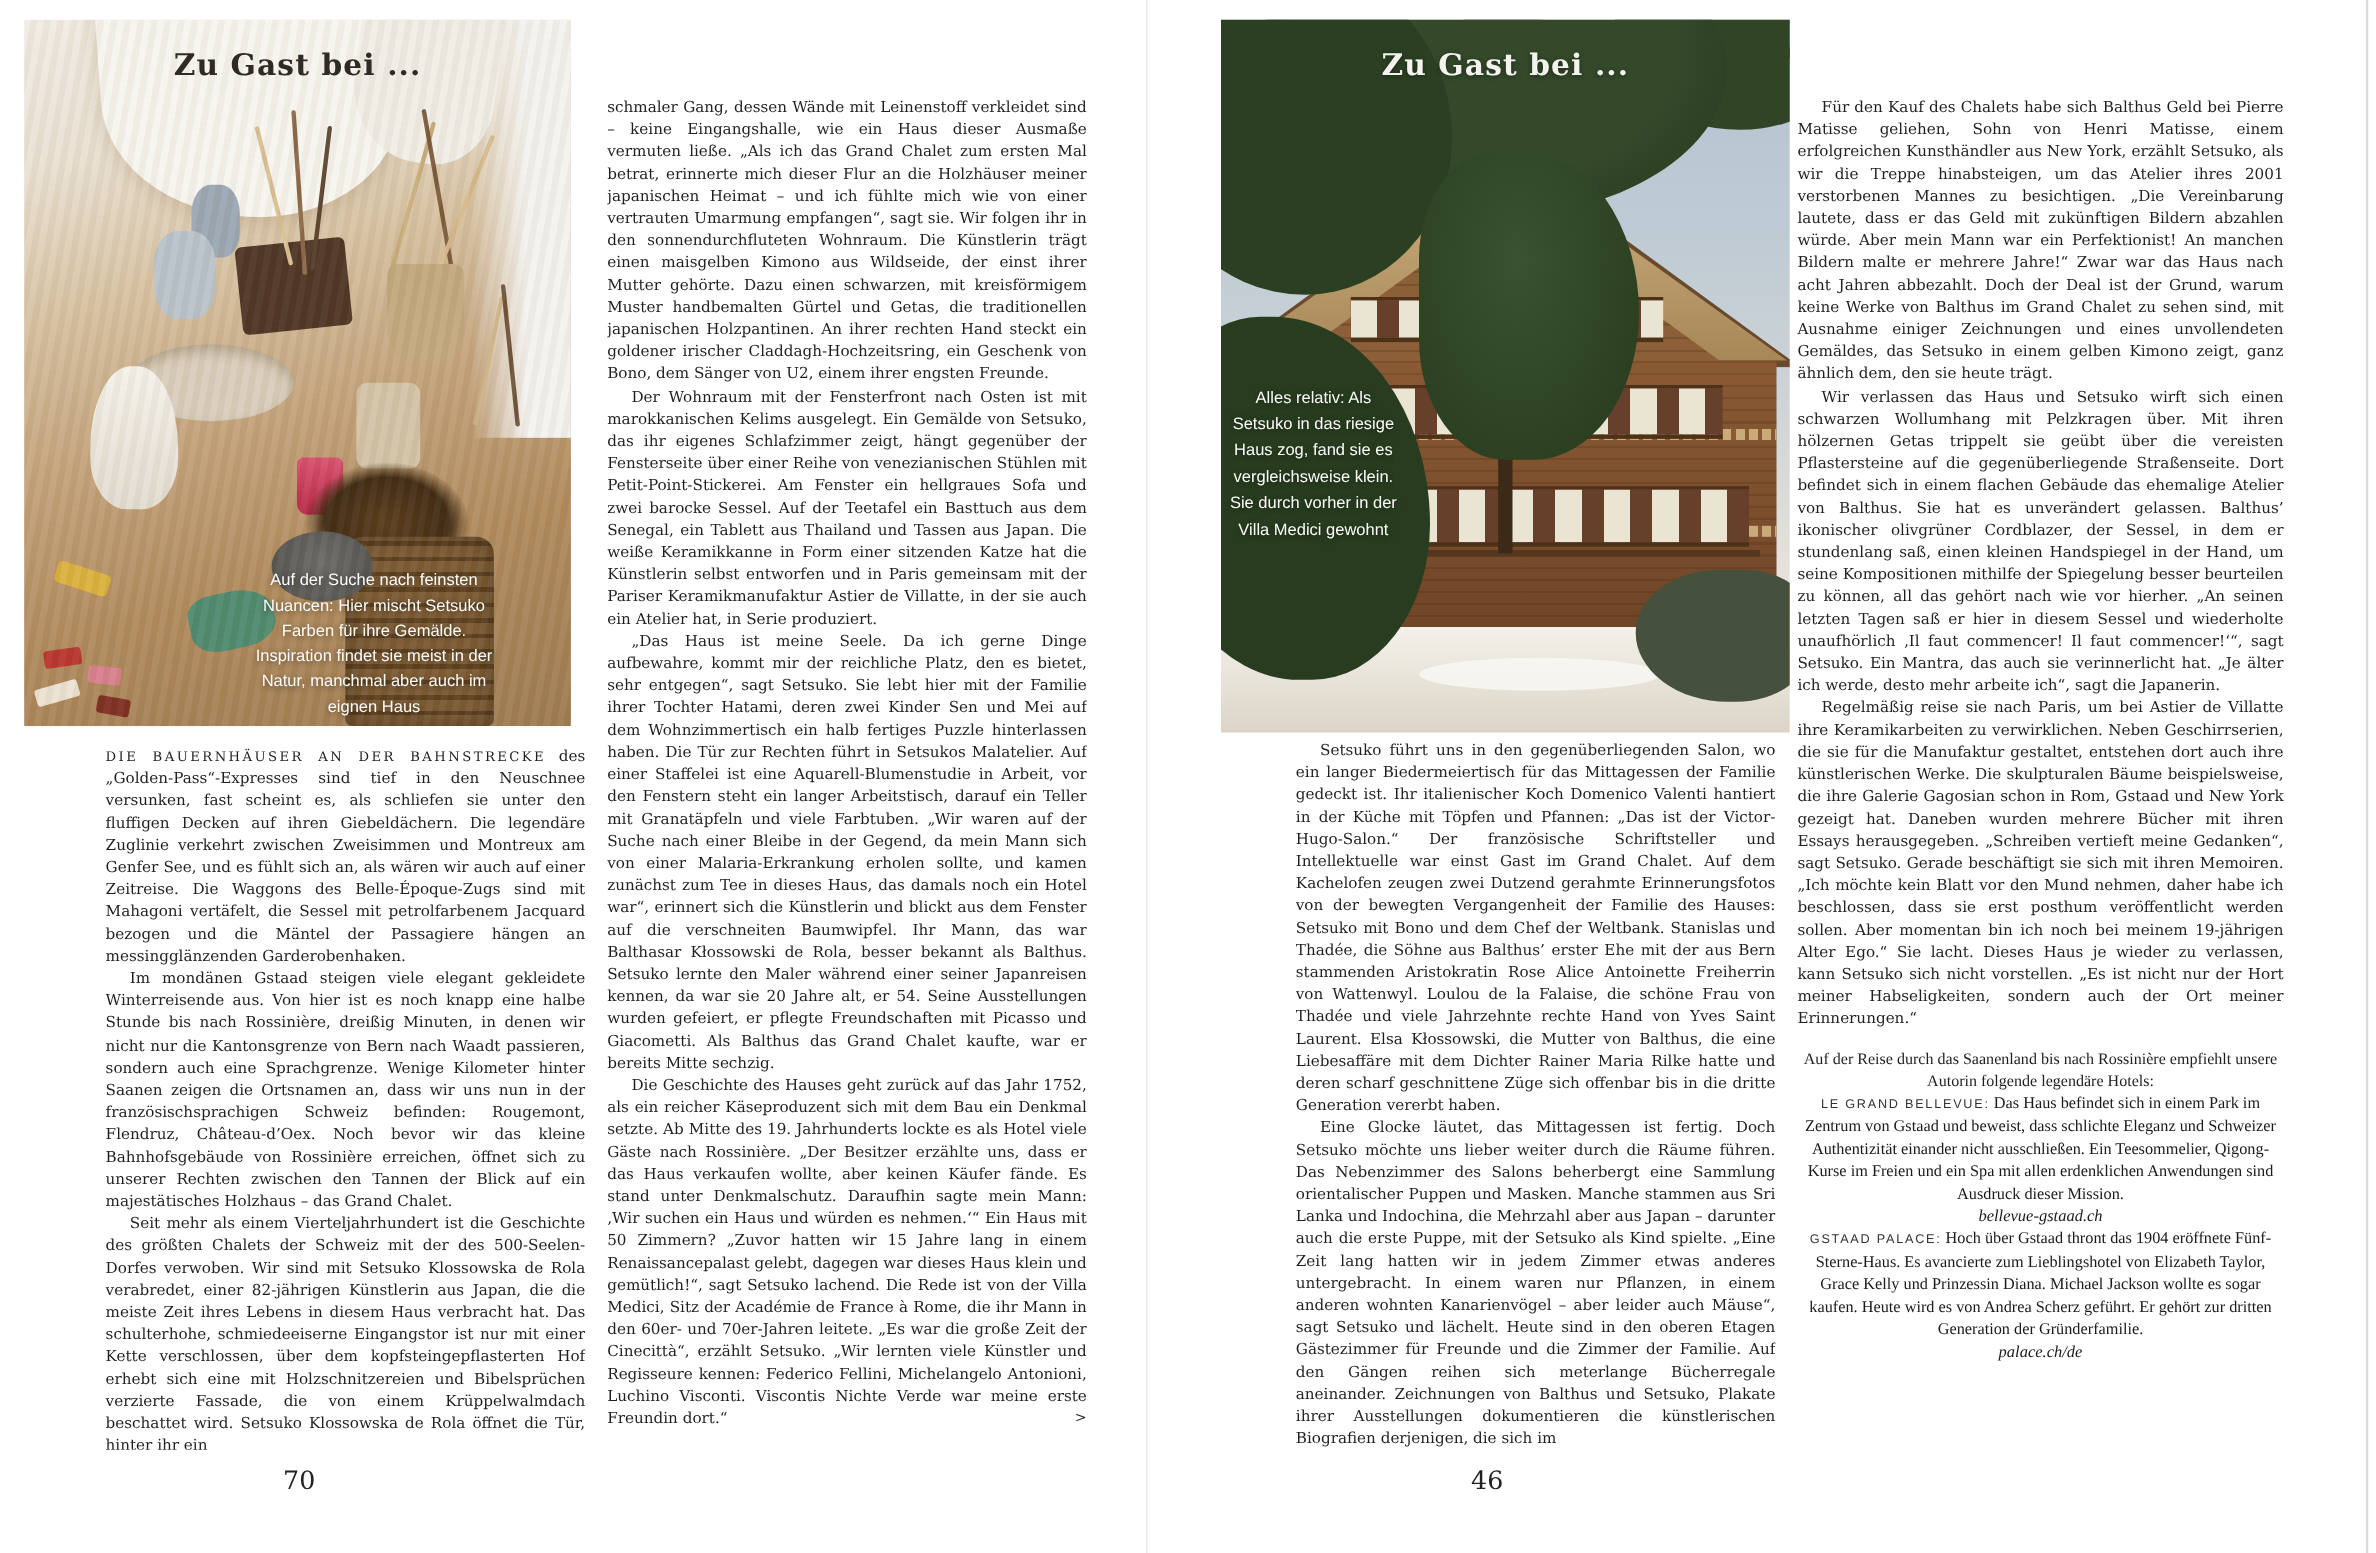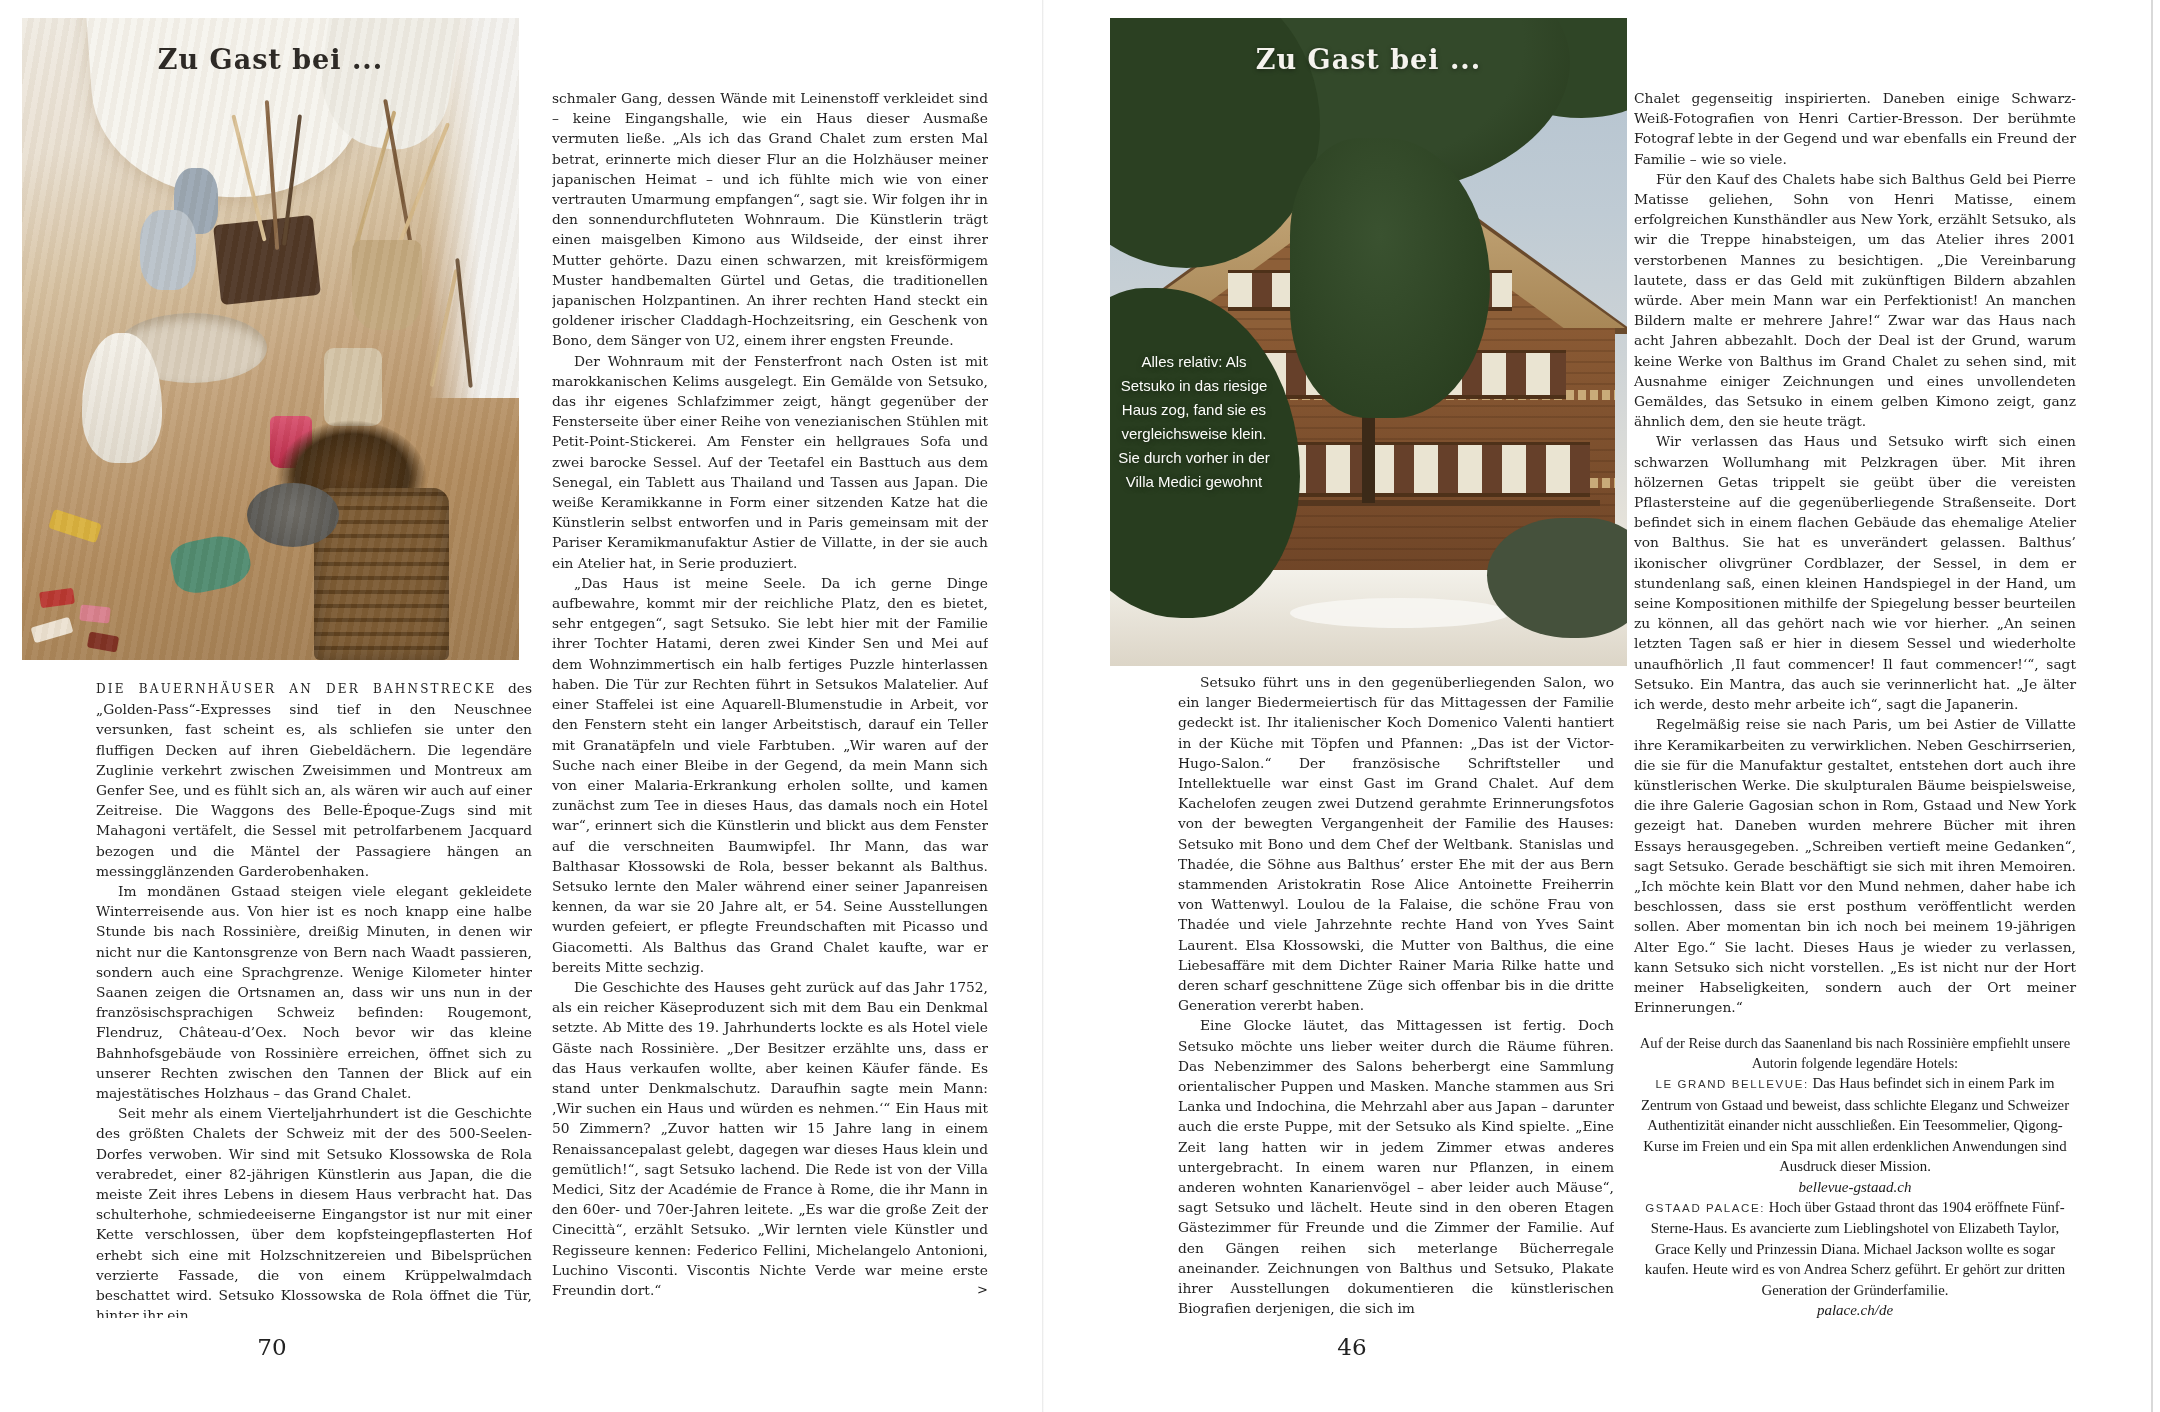--- a/index.html
+++ b/index.html
@@ -132,20 +132,21 @@
       <div class="pl-basket"></div>
       <div class="pl-disc"></div>
       <div class="pl-stone-teal"></div>
       <div class="pl-tube-yellow"></div>
       <div class="chip" style="left:18px;top:572px;width:34px;background:#b8352f;transform:rotate(-8deg)"></div>
       <div class="chip" style="left:58px;top:588px;width:30px;background:#d87f8d;transform:rotate(6deg)"></div>
       <div class="chip" style="left:10px;top:604px;width:40px;background:#ece2d2;transform:rotate(-16deg)"></div>
       <div class="chip" style="left:66px;top:616px;width:30px;background:#7e2f22;transform:rotate(10deg)"></div>
       <div class="pl-grain"></div>
       <div class="photo-header ph-dark">Zu Gast bei ...</div>
+      <figcaption class="caption caption-studio">Auf der Suche nach feinsten Nuancen: Hier mischt Setsuko Farben für ihre Gemälde. Inspiration findet sie meist in der Natur, manchmal aber auch im eignen Haus</figcaption>
     </figure>
 
     <div class="col col1">
       <p><span class="lead-caps">Die Bauernhäuser an der Bahnstrecke</span> <span>des „Golden-Pass“-Expresses sind tief in den Neuschnee versunken, fast scheint es, als schliefen sie unter den fluffigen Decken auf ihren Giebeldächern. Die legendäre Zuglinie verkehrt zwischen Zweisimmen und Montreux am Genfer See, und es fühlt sich an, als wären wir auch auf einer Zeitreise. Die Waggons des Belle-Époque-Zugs sind mit Mahagoni vertäfelt, die Sessel mit petrolfarbenem Jacquard bezogen und die Mäntel der Passagiere hängen an messingglänzenden Garderobenhaken.</span></p>
       <p class="ind">Im mondänen Gstaad steigen viele elegant gekleidete Winterreisende aus. Von hier ist es noch knapp eine halbe Stunde bis nach Rossinière, dreißig Minuten, in denen wir nicht nur die Kantonsgrenze von Bern nach Waadt passieren, sondern auch eine Sprachgrenze. Wenige Kilometer hinter Saanen zeigen die Ortsnamen an, dass wir uns nun in der französischsprachigen Schweiz befinden: Rougemont, Flendruz, Château-d’Oex. Noch bevor wir das kleine Bahnhofsgebäude von Rossinière erreichen, öffnet sich zu unserer Rechten zwischen den Tannen der Blick auf ein majestätisches Holzhaus – das Grand Chalet.</p>
       <p class="ind">Seit mehr als einem Vierteljahrhundert ist die Geschichte des größten Chalets der Schweiz mit der des 500-Seelen-Dorfes verwoben. Wir sind mit Setsuko Klossowska de Rola verabredet, einer 82-jährigen Künstlerin aus Japan, die die meiste Zeit ihres Lebens in diesem Haus verbracht hat. Das schulterhohe, schmiedeeiserne Eingangstor ist nur mit einer Kette verschlossen, über dem kopfsteingepflasterten Hof erhebt sich eine mit Holzschnitzereien und Bibelsprüchen verzierte Fassade, die von einem Krüppelwalmdach beschattet wird. Setsuko Klossowska de Rola öffnet die Tür, hinter ihr ein</p>
     </div>
 
     <div class="col col2">
       <p>schmaler Gang, dessen Wände mit Leinenstoff verkleidet sind – keine Eingangshalle, wie ein Haus dieser Ausmaße vermuten ließe. „Als ich das Grand Chalet zum ersten Mal betrat, erinnerte mich dieser Flur an die Holzhäuser meiner japanischen Heimat – und ich fühlte mich wie von einer vertrauten Umarmung empfangen“, sagt sie. Wir folgen ihr in den sonnendurchfluteten Wohnraum. Die Künstlerin trägt einen maisgelben Kimono aus Wildseide, der einst ihrer Mutter gehörte. Dazu einen schwarzen, mit kreisförmigem Muster handbemalten Gürtel und Getas, die traditionellen japanischen Holzpantinen. An ihrer rechten Hand steckt ein goldener irischer Claddagh-Hochzeitsring, ein Geschenk von Bono, dem Sänger von U2, einem ihrer engsten Freunde.</p>
@@ -185,21 +186,20 @@
       <div class="photo-header ph-light">Zu Gast bei ...</div>
       <figcaption class="caption caption-chalet">Alles relativ: Als Setsuko in das riesige Haus zog, fand sie es vergleichsweise klein. Sie durch vorher in der Villa Medici gewohnt</figcaption>
     </figure>
 
     <div class="col col3">
       <p class="ind">Setsuko führt uns in den gegenüberliegenden Salon, wo ein langer Biedermeiertisch für das Mittagessen der Familie gedeckt ist. Ihr italienischer Koch Domenico Valenti hantiert in der Küche mit Töpfen und Pfannen: „Das ist der Victor-Hugo-Salon.“ Der französische Schriftsteller und Intellektuelle war einst Gast im Grand Chalet. Auf dem Kachelofen zeugen zwei Dutzend gerahmte Erinnerungsfotos von der bewegten Vergangenheit der Familie des Hauses: Setsuko mit Bono und dem Chef der Weltbank. Stanislas und Thadée, die Söhne aus Balthus’ erster Ehe mit der aus Bern stammenden Aristokratin Rose Alice Antoinette Freiherrin von Wattenwyl. Loulou de la Falaise, die schöne Frau von Thadée und viele Jahrzehnte rechte Hand von Yves Saint Laurent. Elsa Kłossowski, die Mutter von Balthus, die eine Liebesaffäre mit dem Dichter Rainer Maria Rilke hatte und deren scharf geschnittene Züge sich offenbar bis in die dritte Generation vererbt haben.</p>
       <p class="ind">Eine Glocke läutet, das Mittagessen ist fertig. Doch Setsuko möchte uns lieber weiter durch die Räume führen. Das Nebenzimmer des Salons beherbergt eine Sammlung orientalischer Puppen und Masken. Manche stammen aus Sri Lanka und Indochina, die Mehrzahl aber aus Japan – darunter auch die erste Puppe, mit der Setsuko als Kind spielte. „Eine Zeit lang hatten wir in jedem Zimmer etwas anderes untergebracht. In einem waren nur Pflanzen, in einem anderen wohnten Kanarienvögel – aber leider auch Mäuse“, sagt Setsuko und lächelt. Heute sind in den oberen Etagen Gästezimmer für Freunde und die Zimmer der Familie. Auf den Gängen reihen sich meterlange Bücherregale aneinander. Zeichnungen von Balthus und Setsuko, Plakate ihrer Ausstellungen dokumentieren die künstlerischen Biografien derjenigen, die sich im</p>
     </div>
 
     <div class="col col4">
-      <p>Chalet gegenseitig inspirierten. Daneben einige Schwarz-Weiß-Fotografien von Henri Cartier-Bresson. Der berühmte Fotograf lebte in der Gegend und war ebenfalls ein Freund der Familie – wie so viele.</p>
       <p class="ind">Für den Kauf des Chalets habe sich Balthus Geld bei Pierre Matisse geliehen, Sohn von Henri Matisse, einem erfolgreichen Kunsthändler aus New York, erzählt Setsuko, als wir die Treppe hinabsteigen, um das Atelier ihres 2001 verstorbenen Mannes zu besichtigen. „Die Vereinbarung lautete, dass er das Geld mit zukünftigen Bildern abzahlen würde. Aber mein Mann war ein Perfektionist! An manchen Bildern malte er mehrere Jahre!“ Zwar war das Haus nach acht Jahren abbezahlt. Doch der Deal ist der Grund, warum keine Werke von Balthus im Grand Chalet zu sehen sind, mit Ausnahme einiger Zeichnungen und eines unvollendeten Gemäldes, das Setsuko in einem gelben Kimono zeigt, ganz ähnlich dem, den sie heute trägt.</p>
       <p class="ind">Wir verlassen das Haus und Setsuko wirft sich einen schwarzen Wollumhang mit Pelzkragen über. Mit ihren hölzernen Getas trippelt sie geübt über die vereisten Pflastersteine auf die gegenüberliegende Straßenseite. Dort befindet sich in einem flachen Gebäude das ehemalige Atelier von Balthus. Sie hat es unverändert gelassen. Balthus’ ikonischer olivgrüner Cordblazer, der Sessel, in dem er stundenlang saß, einen kleinen Handspiegel in der Hand, um seine Kompositionen mithilfe der Spiegelung besser beurteilen zu können, all das gehört nach wie vor hierher. „An seinen letzten Tagen saß er hier in diesem Sessel und wiederholte unaufhörlich ‚Il faut commencer! Il faut commencer!‘“, sagt Setsuko. Ein Mantra, das auch sie verinnerlicht hat. „Je älter ich werde, desto mehr arbeite ich“, sagt die Japanerin.</p>
       <p class="ind">Regelmäßig reise sie nach Paris, um bei Astier de Villatte ihre Keramikarbeiten zu verwirklichen. Neben Geschirrserien, die sie für die Manufaktur gestaltet, entstehen dort auch ihre künstlerischen Werke. Die skulpturalen Bäume beispielsweise, die ihre Galerie Gagosian schon in Rom, Gstaad und New York gezeigt hat. Daneben wurden mehrere Bücher mit ihren Essays herausgegeben. „Schreiben vertieft meine Gedanken“, sagt Setsuko. Gerade beschäftigt sie sich mit ihren Memoiren. „Ich möchte kein Blatt vor den Mund nehmen, daher habe ich beschlossen, dass sie erst posthum veröffentlicht werden sollen. Aber momentan bin ich noch bei meinem 19-jährigen Alter Ego.“ Sie lacht. Dieses Haus je wieder zu verlassen, kann Setsuko sich nicht vorstellen. „Es ist nicht nur der Hort meiner Habseligkeiten, sondern auch der Ort meiner Erinnerungen.“</p>
 
       <div class="hotels">
         <p class="hotels-intro">Auf der Reise durch das Saanenland bis nach Rossinière empfiehlt unsere Autorin folgende legendäre Hotels:</p>
         <p class="hotel-p"><span class="hotel-name">Le Grand Bellevue:</span> <span>Das Haus befindet sich in einem Park im Zentrum von Gstaad und beweist, dass schlichte Eleganz und Schweizer Authentizität einander nicht ausschließen. Ein Teesommelier, Qigong-Kurse im Freien und ein Spa mit allen erdenklichen Anwendungen sind Ausdruck dieser Mission.</span></p>
         <p class="hotel-url">bellevue-gstaad.ch</p>
         <p class="hotel-p"><span class="hotel-name">Gstaad Palace:</span> <span>Hoch über Gstaad thront das 1904 eröffnete Fünf-Sterne-Haus. Es avancierte zum Lieblingshotel von Elizabeth Taylor, Grace Kelly und Prinzessin Diana. Michael Jackson wollte es sogar kaufen. Heute wird es von Andrea Scherz geführt. Er gehört zur dritten Generation der Gründerfamilie.</span></p>
         <p class="hotel-url">palace.ch/de</p>

